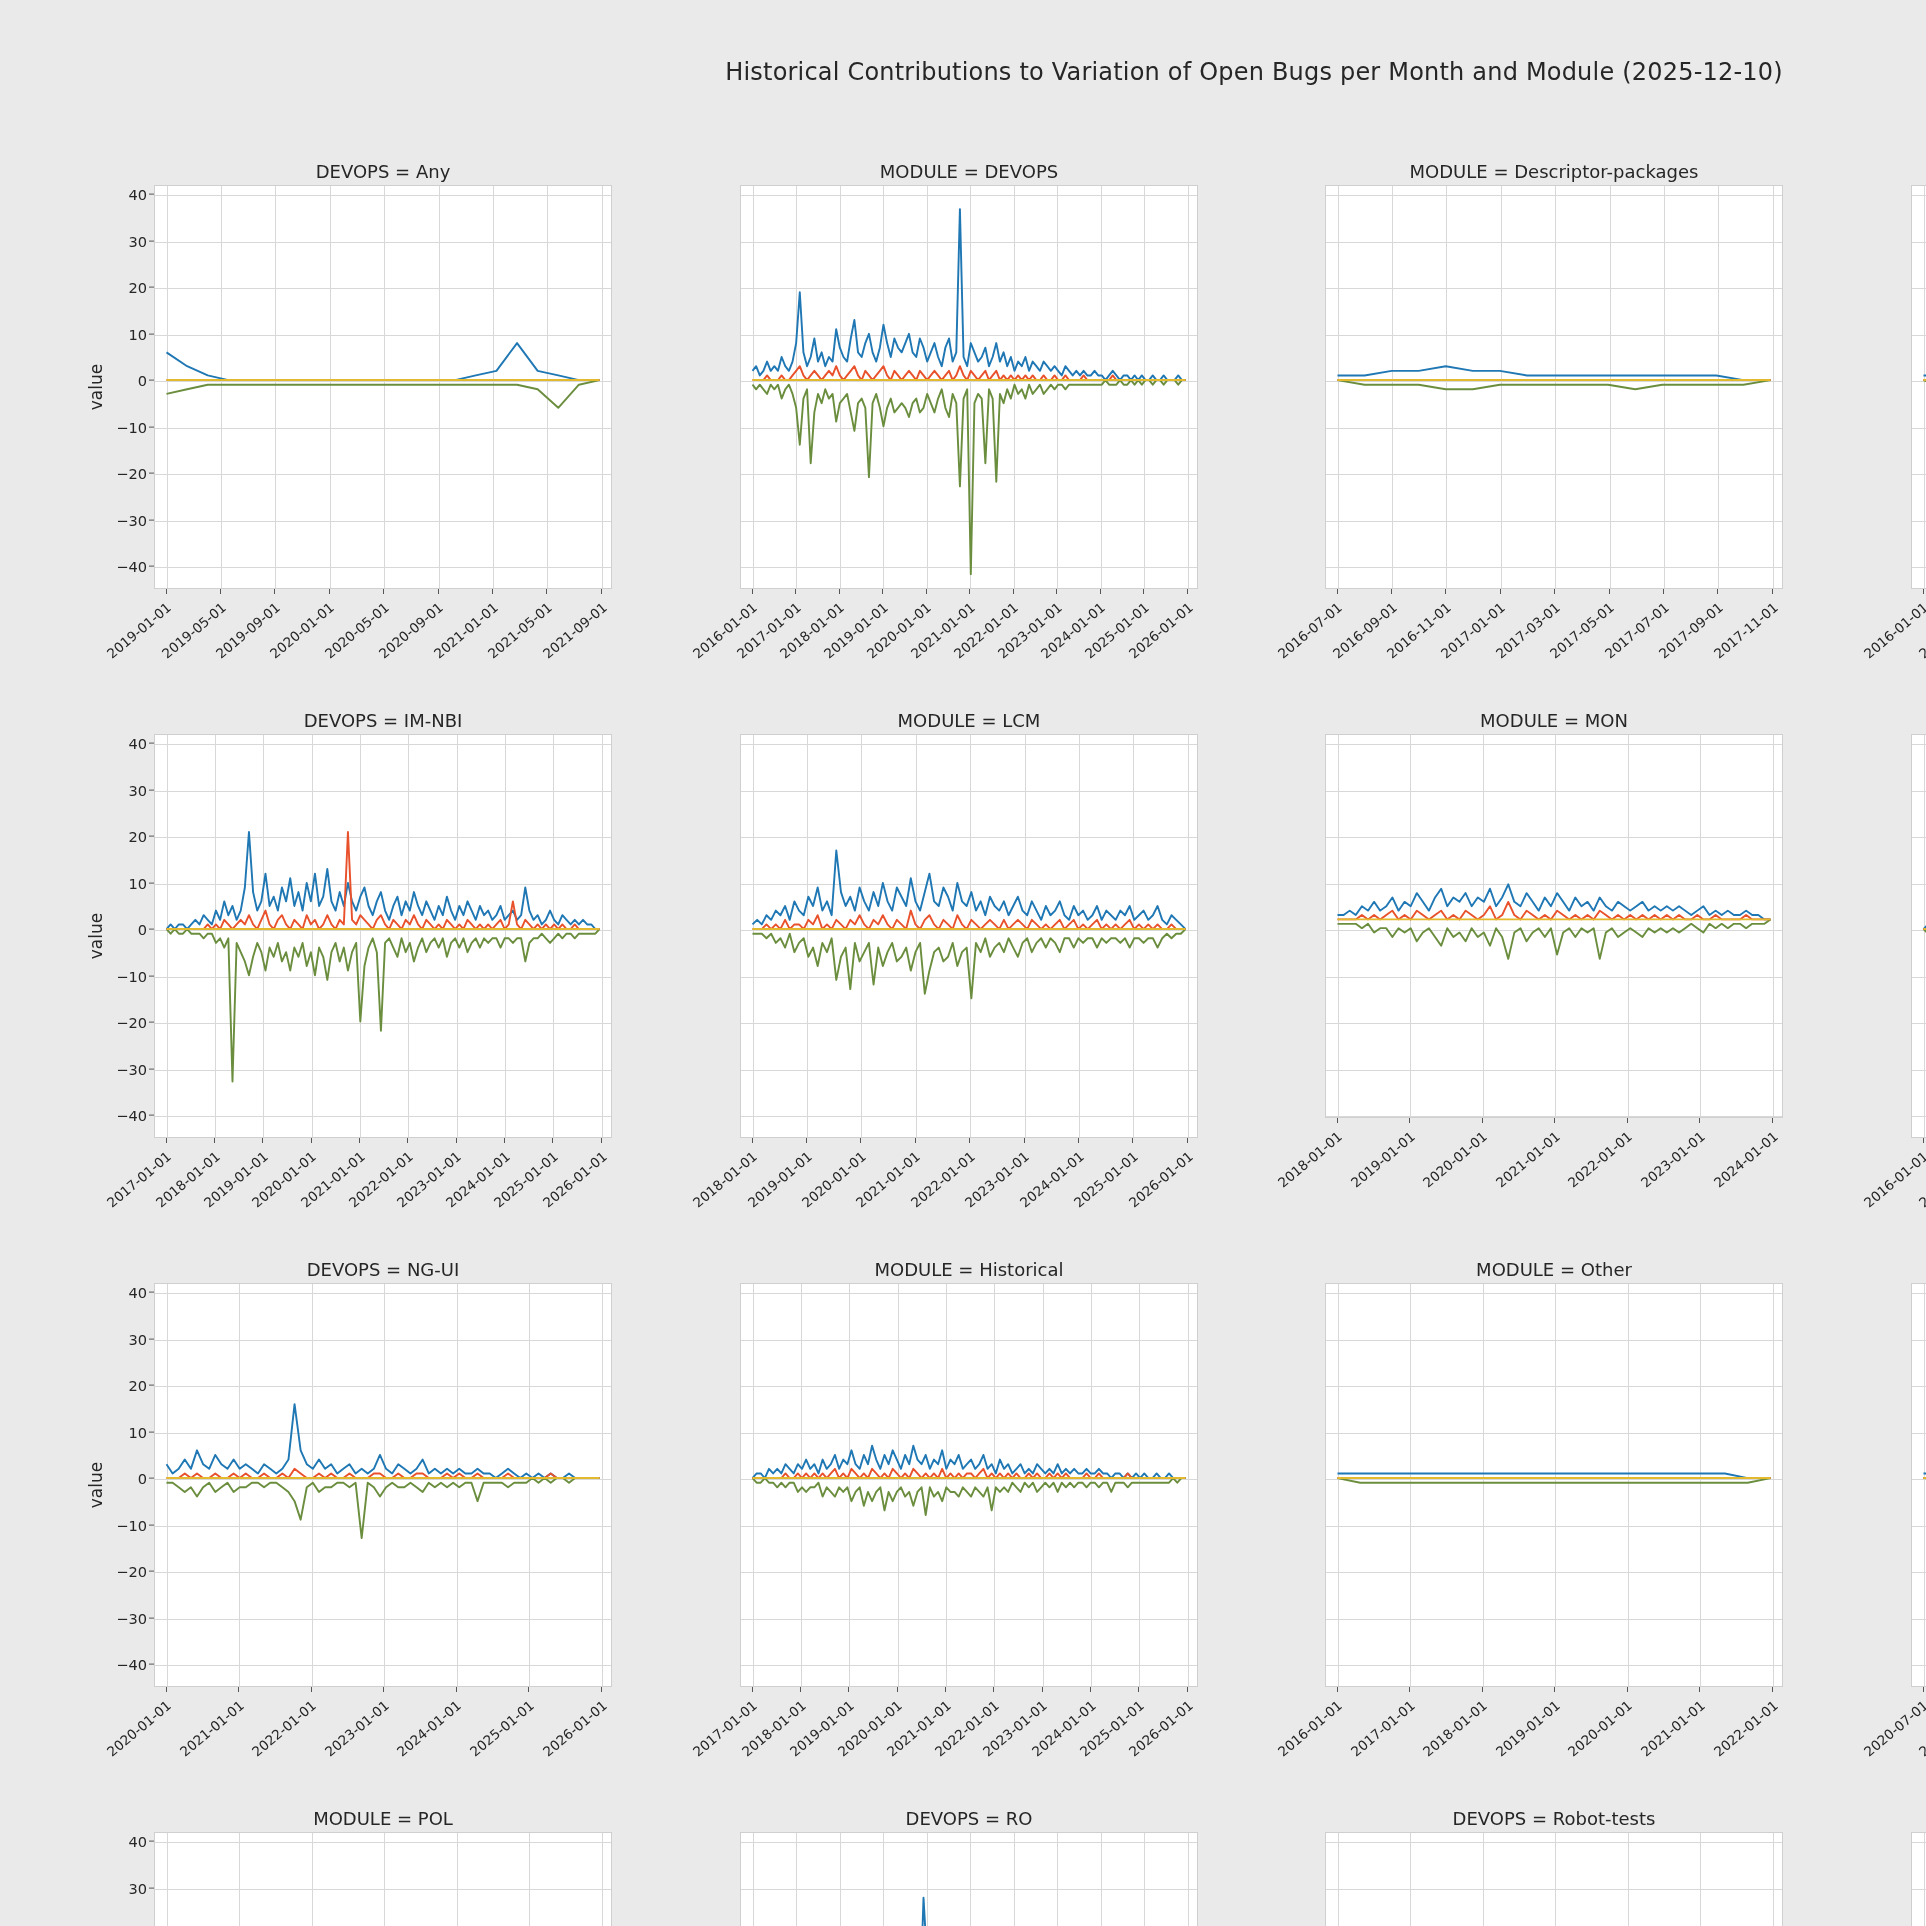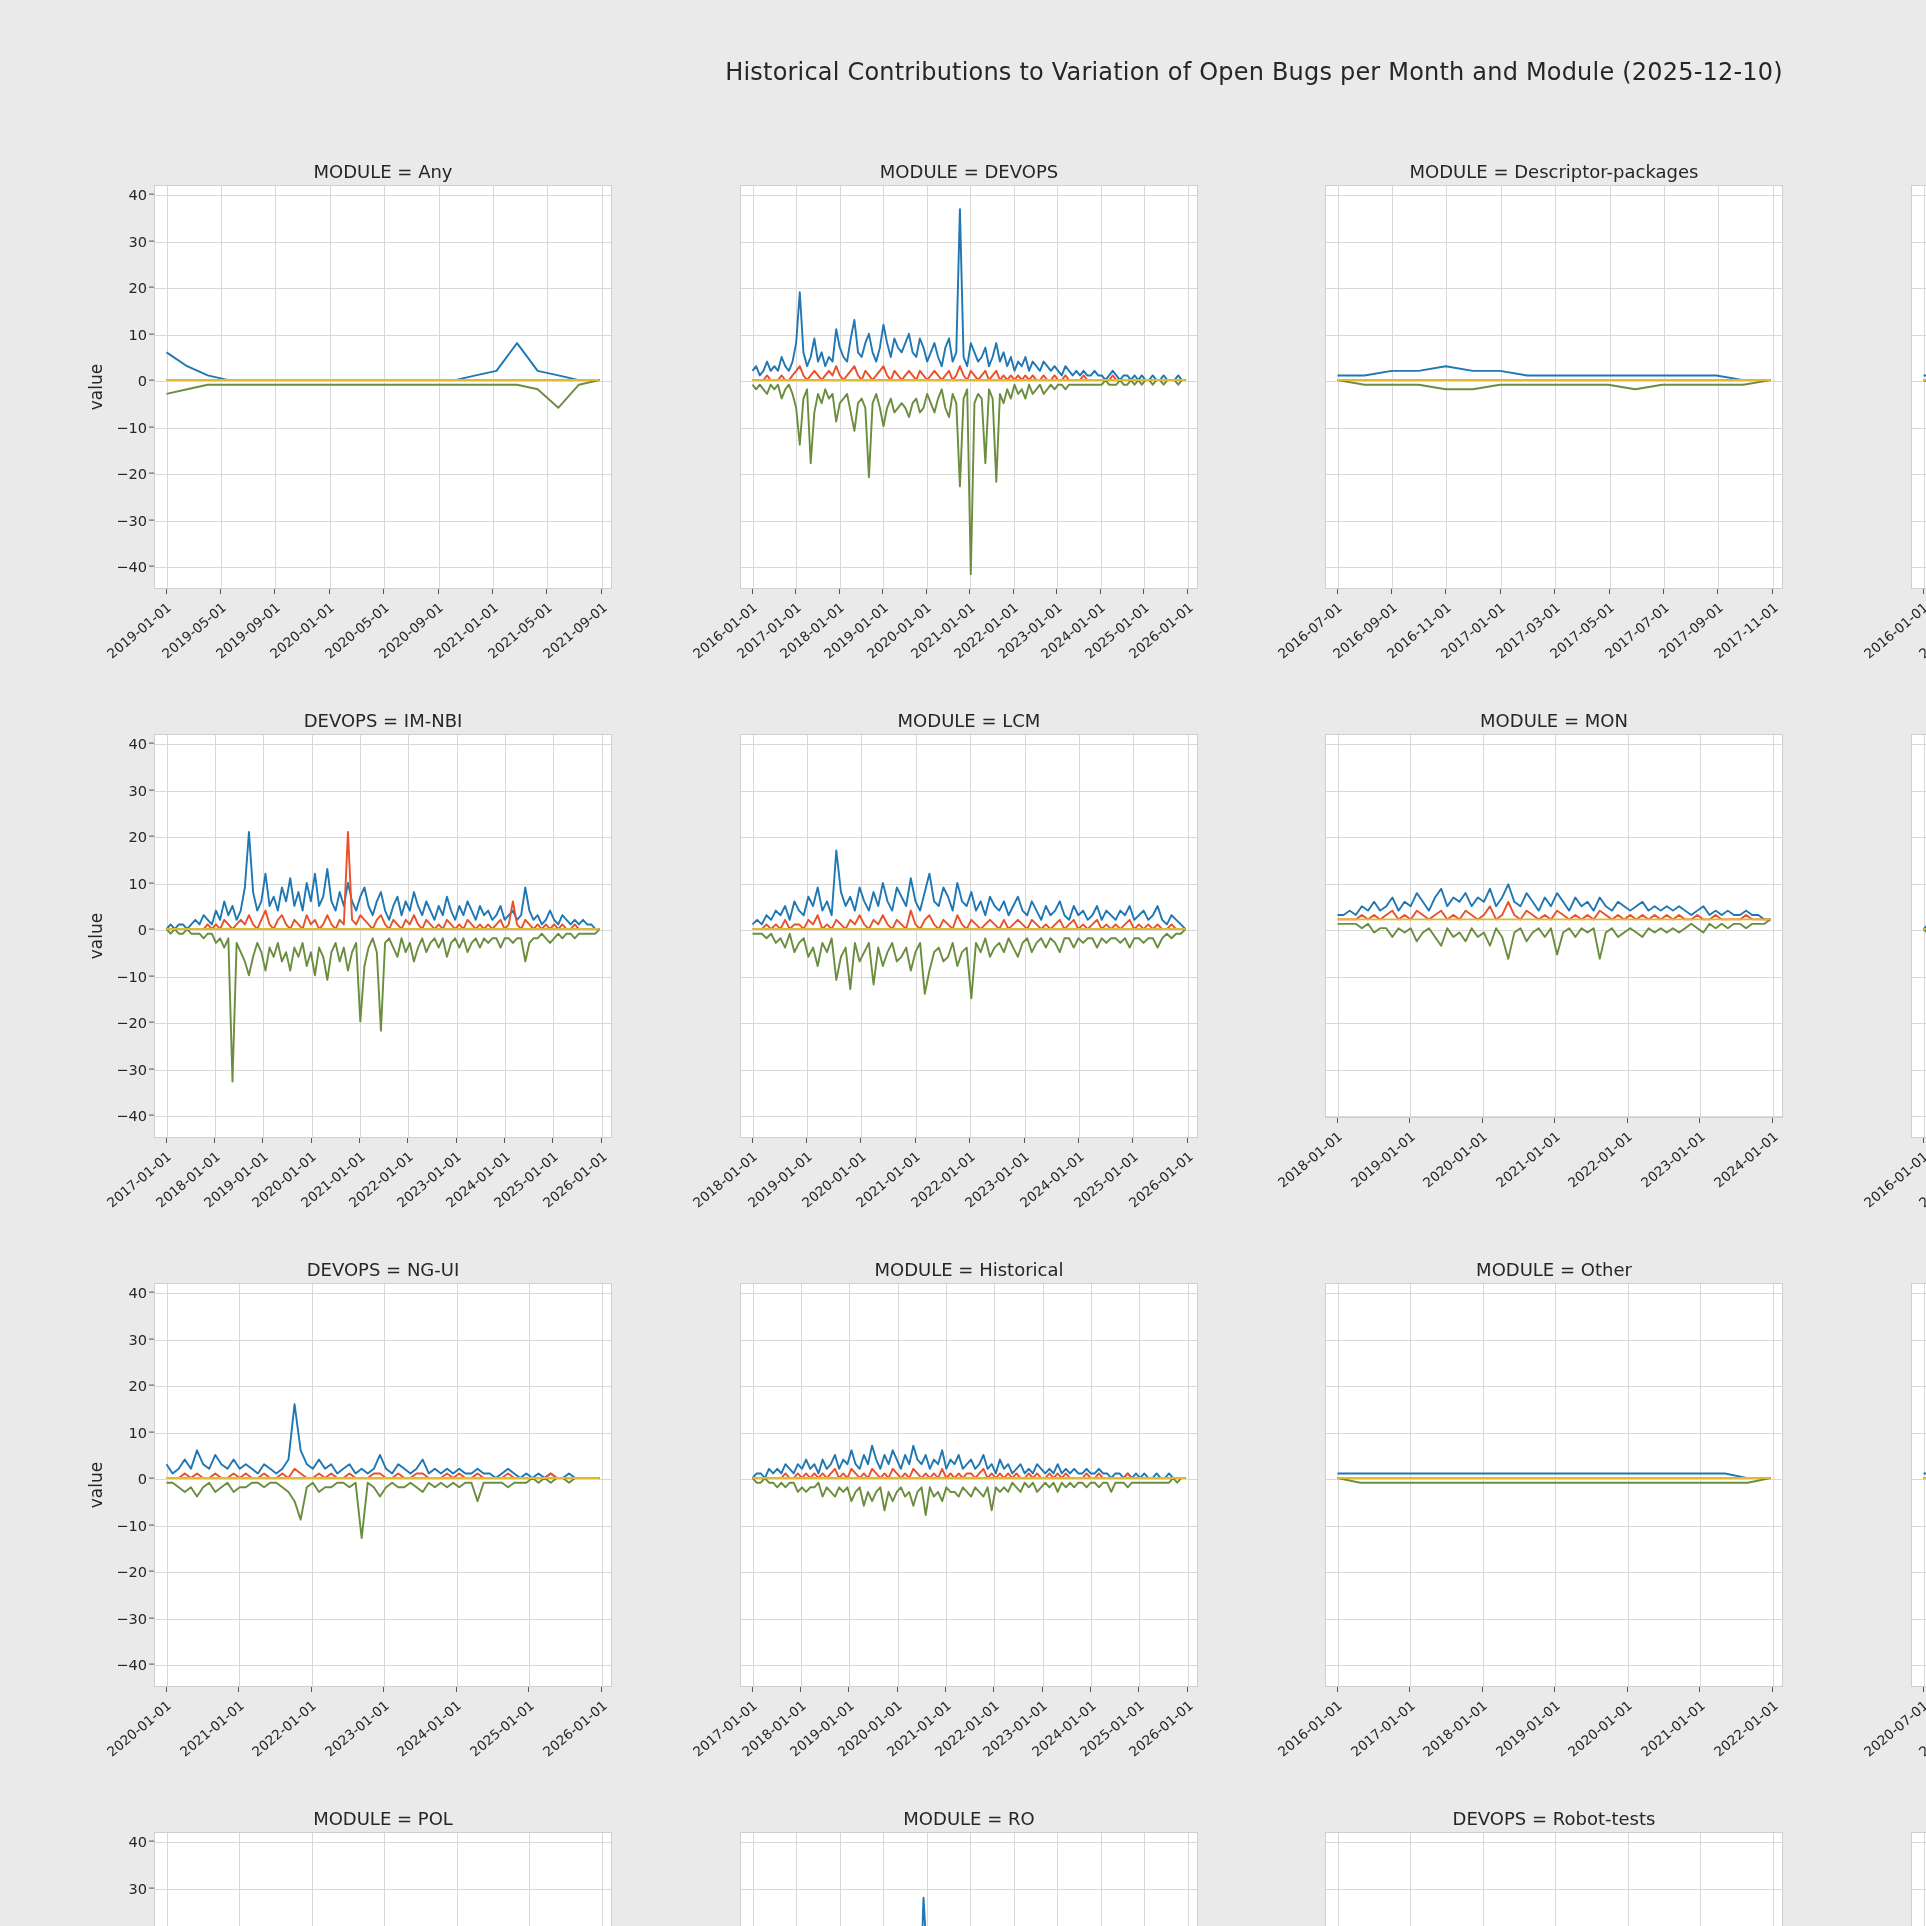--- a/index.html
+++ b/index.html
@@ -111,21 +111,21 @@
     width: 100%;
     height: 100%;
   }
 </style>
 </head>
 <body>
 
 <div id="figure">
   <div id="suptitle">Historical Contributions to Variation of Open Bugs per Month and Module (2025-12-10)</div>
 <div class="facet" style="left: 154px; top: 185px; width: 458px; height: 404px;">
-      <div class="facet-title">MODULE = Any</div>
+      <div class="facet-title">DEVOPS = Any</div>
       <div class="plot-area">
         <div class="gridline-h" style="top: 381px;"></div>
         <div class="gridline-h" style="top: 335px;"></div>
         <div class="gridline-h" style="top: 288px;"></div>
         <div class="gridline-h" style="top: 242px;"></div>
         <div class="gridline-h" style="top: 195px;"></div>
         <div class="gridline-h" style="top: 149px;"></div>
         <div class="gridline-h" style="top: 102px;"></div>
         <div class="gridline-h" style="top: 56px;"></div>
         <div class="gridline-h" style="top: 9.3px;"></div>
@@ -682,21 +682,21 @@
           <polyline points="30.0,506.9 45.9,506.9 61.8,506.9 77.7,506.9 93.7,506.9 109.6,506.9 125.5,506.9 141.4,506.9 157.3,506.9 173.2,506.9 189.2,506.9 205.1,506.9 221.0,506.9 236.9,506.9 252.8,506.9 268.7,506.9 284.6,506.9 300.6,506.9 316.5,506.9 332.4,506.9 348.3,506.9 364.2,506.9 380.1,506.9 396.1,506.9 412.0,506.9 427.9,506.9 443.8,506.9 459.7,506.9 475.6,506.9 491.5,506.9 507.5,506.9 523.4,506.9 539.3,506.9 555.2,506.9 571.1,506.9 587.0,506.9 603.0,506.9 618.9,506.9 634.8,506.9 650.7,506.9 666.6,506.9 682.5,506.9 698.5,506.9 714.4,506.9 730.3,506.9 746.2,506.9 762.1,506.9 778.0,506.9 793.9,506.9 809.9,506.9 825.8,506.9 841.7,506.9 857.6,506.9 873.5,506.9 889.4,506.9 905.4,506.9 921.3,506.9 937.2,506.9 953.1,506.9 969.0,506.9 984.9,506.9 1000.8,506.9 1016.8,506.9 1032.7,506.9 1048.6,506.9 1064.5,506.9 1080.4,506.9 1096.3,506.9 1112.3,506.9 1128.2,506.9 1144.1,506.9 1160.0,506.9" fill="none" stroke="#e3b92e" stroke-width="5" stroke-linejoin="round"></polyline>
         </svg>
       </div>
       <div class="ytick-label" style="top: 102px;">20</div>
       <div class="ytick-label" style="top: 56px;">30</div>
       <div class="ytick-mark" style="top: 56px;"></div>
       <div class="ytick-label" style="top: 9.3px;">40</div>
       <div class="ytick-mark" style="top: 9.3px;"></div>
     </div>
     <div class="facet" style="left: 740px; top: 1832px; width: 458px; height: 404px;">
-      <div class="facet-title">MODULE = RO</div>
+      <div class="facet-title">DEVOPS = RO</div>
       <div class="plot-area">
         <div class="gridline-h" style="top: 56px;"></div>
         <div class="gridline-h" style="top: 9.3px;"></div>
         <div class="gridline-v" style="left: 11.6px;"></div>
         <div class="gridline-v" style="left: 55px;"></div>
         <div class="gridline-v" style="left: 99px;"></div>
         <div class="gridline-v" style="left: 142px;"></div>
         <div class="gridline-v" style="left: 186px;"></div>
         <div class="gridline-v" style="left: 229px;"></div>
         <div class="gridline-v" style="left: 273px;"></div>

